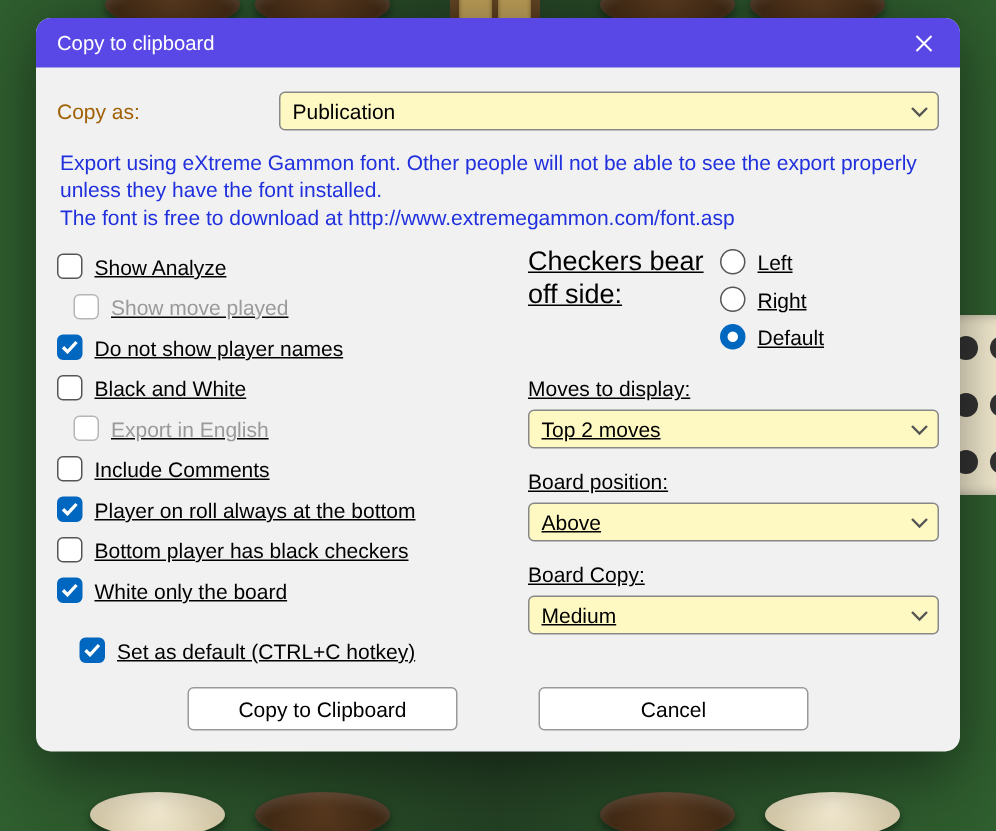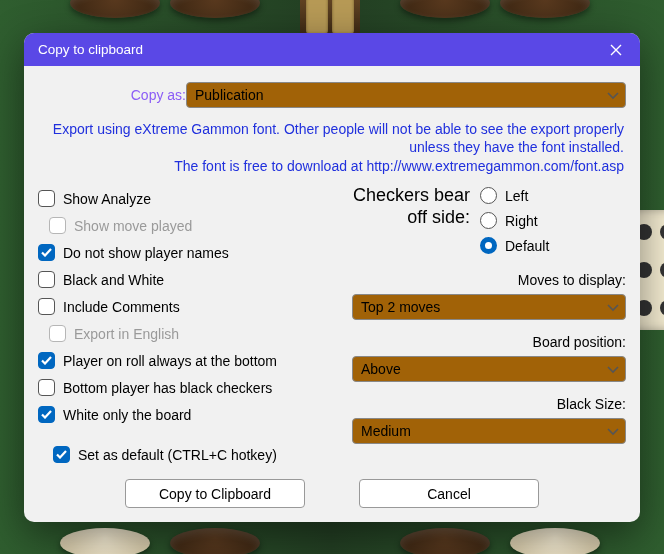--- a/index.html
+++ b/index.html
@@ -5,38 +5,38 @@
   html, body { margin: 0; padding: 0; width: 664px; height: 554px; font-family: "Segoe UI", Arial, sans-serif; font-size: 14px; background: #2e4f2e; overflow: hidden; }
   .bg { position: absolute; inset: 0; background: linear-gradient(90deg,#2f5e2f 0%,#233f23 50%,#2f5e2f 100%); }
   .checker { position: absolute; width: 90px; height: 30px; border-radius: 45px/15px; background: radial-gradient(circle at 45px 10px,#5a3a1f,#3a2512); box-shadow: inset 0 4px 8px rgba(255,255,255,.14), 0 3px 6px rgba(0,0,0,.45);}
   .checker.light { background: radial-gradient(circle at 45px 10px,#f7eed5,#cfc2a0); }
   .hinge { position:absolute; left:300px; top:-10px; width:60px; height:50px; background:linear-gradient(#6b4a27,#3a2712); border-radius:4px;}
   .hinge:before,.hinge:after{content:"";position:absolute;top:6px;width:22px;height:38px;border-radius:4px;background:#b79a56;box-shadow:inset 0 0 3px #6f5a28;}
   .hinge:before{left:6px;} .hinge:after{right:6px;}
   .die { position:absolute; right:-22px; top:210px; width:60px; height:120px; background:#f3ebd0; border-radius:14px; box-shadow: inset 0 0 8px rgba(0,0,0,.3);}
   .die .pip{position:absolute;width:16px;height:16px;background:#333;border-radius:50%;}
 
-  .dialog { position: absolute; left: 24px; top: 33px; width: 616px; height: 489px; background: #f1f1f1; border-radius: 10px; box-shadow: 0 12px 40px rgba(0,0,0,.45); overflow: hidden; text-align: right; }
+  .dialog { position: absolute; left: 24px; top: 12px; width: 616px; height: 489px; background: #f1f1f1; border-radius: 10px; box-shadow: 0 12px 40px rgba(0,0,0,.45); overflow: hidden; }
   .titlebar { height: 33px; background: #5a48e6; color: #fff; display: flex; align-items: center; padding: 0 10px 0 14px; font-size: 13.5px;}
   .titlebar .spacer { flex: 1; }
   .titlebar .xbtn { width: 28px; height: 22px; display:flex; align-items:center; justify-content:center; cursor:pointer;}
   .titlebar .xbtn svg { stroke:#fff; stroke-width:1.4; }
 
   .body { padding: 16px 14px 14px 14px; position:relative; height: calc(100% - 33px); box-sizing:border-box;}
   .row { display:flex; align-items:center; }
-  .label { color:#8b5cf6; }
+  .label { color:#a16207; }
   .copyas-label { width: 148px; }
-  .select { flex:1; height:24px; background:#a16207; border:1px solid #888; border-radius:4px; padding:0 22px 0 8px; position:relative; display:flex; align-items:center; font-size:14px;}
+  .select { flex:1; height:24px; background:#fef9c3; border:1px solid #888; border-radius:4px; padding:0 22px 0 8px; position:relative; display:flex; align-items:center; font-size:14px;}
   .select.sm { height:24px; }
   .select .chev { position:absolute; right:6px; top:50%; transform:translateY(-50%);}
   .select .chev svg { stroke:#555; stroke-width:1.6; fill:none;}
   .info { color:#2030dd; font-size:14px; line-height:1.32; margin:12px 2px 10px 2px;}
   .info a{ color:#2030dd; text-decoration:none;}
 
-  .cols { display:flex; gap:14px; margin-top:6px;}
+  .cols { display:flex; gap:14px; margin-top:6px;text-decoration:underline;}
   .left { width: 300px; }
   .right { flex:1; }
 
   .chk { display:flex; align-items:center; height:27px; gap:8px;}
   .chk .box { width:17px; height:17px; border:1.5px solid #555; border-radius:4px; background:#fff; display:flex; align-items:center; justify-content:center; box-sizing:border-box;}
   .chk.checked .box { background:#0067c0; border-color:#0067c0;}
   .chk.checked .box svg { stroke:#fff; stroke-width:2.2; fill:none;}
   .chk.disabled { color:#9a9a9a;padding-left:11px;}
   .chk.disabled .box { border-color:#b6b6b6;}
   .chk .txt { font-size:14px; }
@@ -122,27 +122,27 @@
               <svg width="11" height="9">
                 <path d="M1 4.5 L4 7.5 L10 1"></path>
               </svg>
             </span>
           <span class="txt">Do not show player names</span>
         </div>
         <div class="chk">
           <span class="box"></span>
           <span class="txt">Black and White</span>
         </div>
+        <div class="chk disabled">
+          <span class="box"></span>
+          <span class="txt">Export in English</span>
+        </div>
         <div class="chk">
           <span class="box"></span>
           <span class="txt">Include Comments</span>
-        </div>
-        <div class="chk disabled">
-          <span class="box"></span>
-          <span class="txt">Export in English</span>
         </div>
         <div class="chk checked">
           <span class="box">
               <svg width="11" height="9">
                 <path d="M1 4.5 L4 7.5 L10 1"></path>
               </svg>
             </span>
           <span class="txt">Player on roll always at the bottom</span>
         </div>
         <div class="chk">
@@ -195,21 +195,21 @@
         </div>
 
         <div class="field-label">Board position:</div>
         <div class="select sm">
           <span>Above</span>
           <span class="chev"><svg width="12" height="8">
                 <path d="M1 1 L6 6 L11 1"></path>
               </svg></span>
         </div>
 
-        <div class="field-label">Black Size:</div>
+        <div class="field-label">Board Copy:</div>
         <div class="select sm">
           <span>Medium</span>
           <span class="chev"><svg width="12" height="8">
                 <path d="M1 1 L6 6 L11 1"></path>
               </svg></span>
         </div>
       </div>
     </div>
 
     <div class="bottom">

